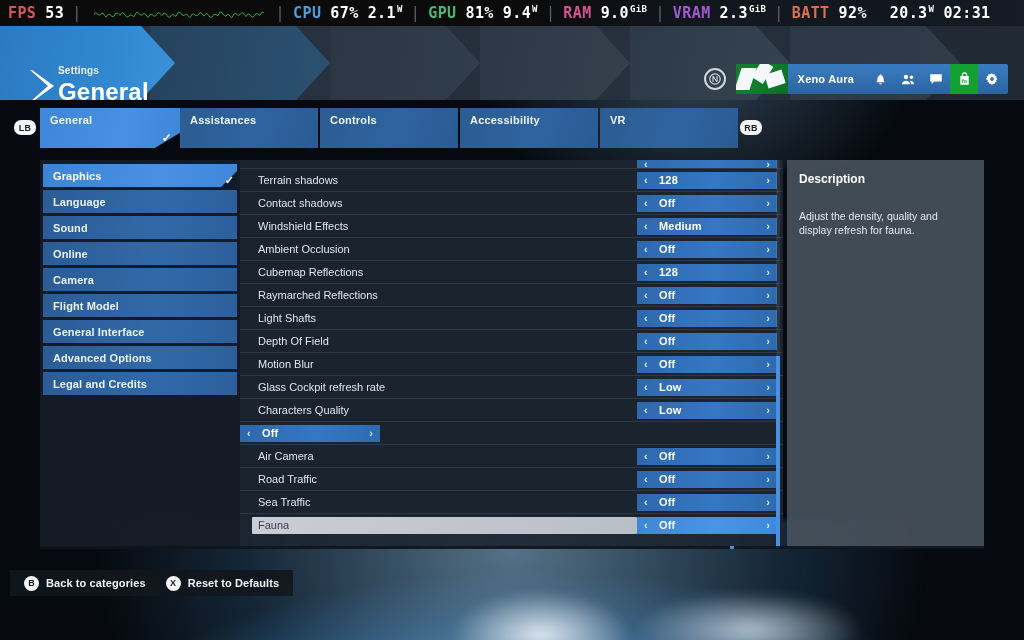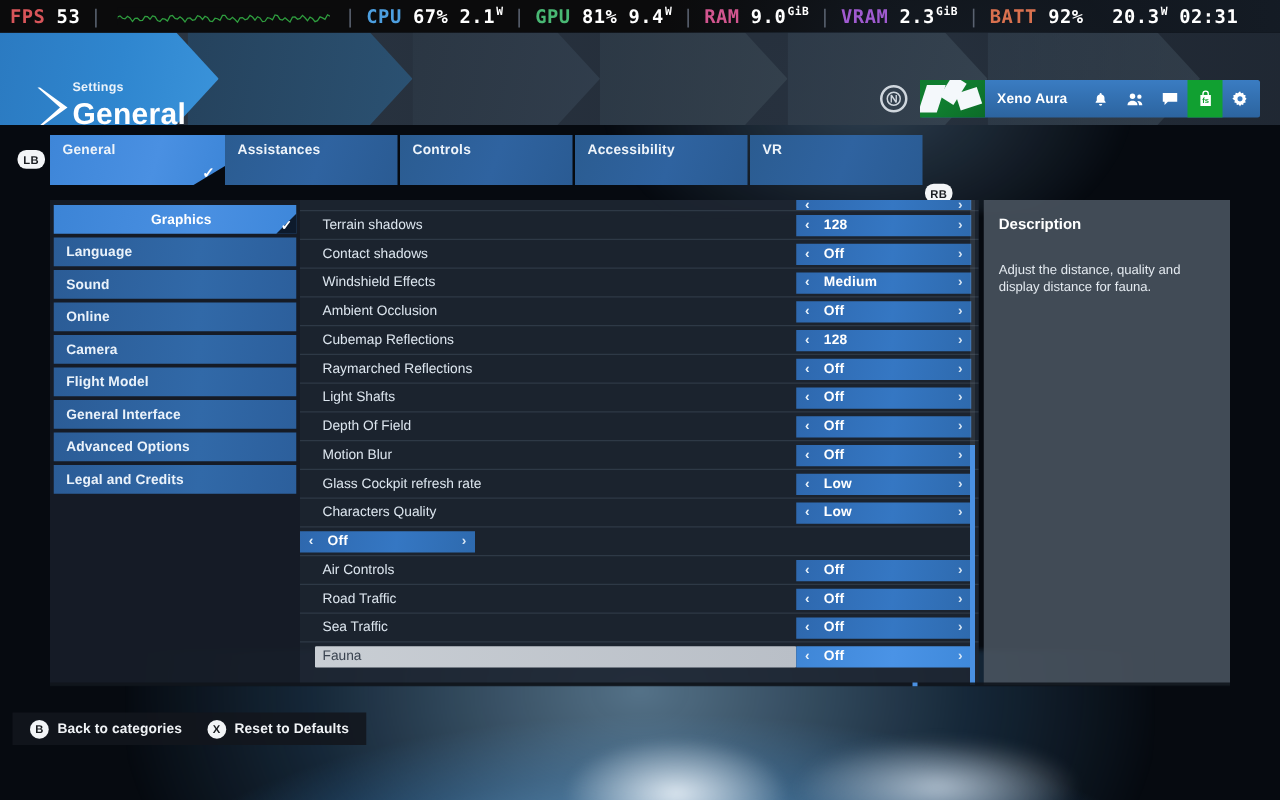--- a/index.html
+++ b/index.html
@@ -128,21 +128,21 @@
   .tabs-row { position: absolute; left: 0; top: 102px; width: 1024px; height: 52px; }
   .bumper {
     position: absolute; top: 18px;
     width: 22px; height: 15px; border-radius: 7px;
     background: #f3f5f7; color: #1a1d21;
     font-size: 9px; font-weight: bold;
     display:flex; align-items:center; justify-content:center;
     letter-spacing: .3px;
   }
   .bumper.lb { left: 14px; }
-  .bumper.rb { left: 740px; margin-top: 27px; }
+  .bumper.rb { left: 740px; }
   .tab {
     position: absolute; top: 108px; height: 40px; width: 138px;
     background: linear-gradient(110deg, #2b5c91 0%, #2f63a0 55%, #2a5b93 100%);
     color: #eef4fa; font-size: 11px; font-weight: bold;
     padding: 6px 10px; letter-spacing: .2px;
   }
   .tab.active {
     background: linear-gradient(105deg, #3e86d8 0%, #4a90e2 60%, #3d86d8 100%);
     clip-path: polygon(0 0, 100% 0, 100% 62%, 82% 100%, 0 100%);
     width: 140px;
@@ -170,21 +170,20 @@
   .cat {
     height: 23px; margin-bottom: 3px;
     background: linear-gradient(100deg, #2b5c96 0%, #3169a8 60%, #2c5f9c 100%);
     color: #eaf2fa; font-size: 11px; font-weight: bold;
     display: flex; align-items: center; padding-left: 10px;
     letter-spacing: .1px; position: relative;
   }
   .cat.sel {
     background: linear-gradient(100deg, #3c84d6 0%, #4a90e2 60%, #3e87da 100%);
     color: #ffffff;
-    justify-content: center;
   }
   .cat.sel::after {
     content: ""; position: absolute; right: 0; bottom: 0;
     border-left: 16px solid transparent; border-bottom: 16px solid rgba(8,14,24,.9);
   }
   .cat-check { position: absolute; right: 3px; bottom: 0px; font-size: 11px; color: #fff; z-index: 2; }
 
   
   .list-panel {
     position: absolute; left: 200px; top: 0; width: 543px; height: 388px;
@@ -518,21 +517,21 @@
           </div>
         </div>
         <div class="srow">
           <div class="stepper">
             <span class="arrow">‹</span>
             <span class="val">Off</span>
             <span class="arrow dim">›</span>
           </div>
         </div>
         <div class="srow">
-          <div class="srow-label">Air Controls</div>
+          <div class="srow-label">Air Camera</div>
           <div class="stepper">
             <span class="arrow">‹</span>
             <span class="val">Off</span>
             <span class="arrow dim">›</span>
           </div>
         </div>
         <div class="srow">
           <div class="srow-label">Road Traffic</div>
           <div class="stepper">
             <span class="arrow">‹</span>
@@ -557,21 +556,21 @@
           </div>
         </div>
       </div>
 
     <div class="sb-track">
       <div class="sb-thumb"></div>
     </div>
 
     <div class="desc">
       <div class="desc-title">Description</div>
-      <div class="desc-body">Adjust the distance, quality and display distance for fauna.</div>
+      <div class="desc-body">Adjust the density, quality and display refresh for fauna.</div>
     </div>
   </div>
 
   <div class="content-underline">
     <div class="seg"></div>
   </div>
 
   <div class="actions" id="actions">
       <div class="act">
         <div class="act-btn">B</div>

